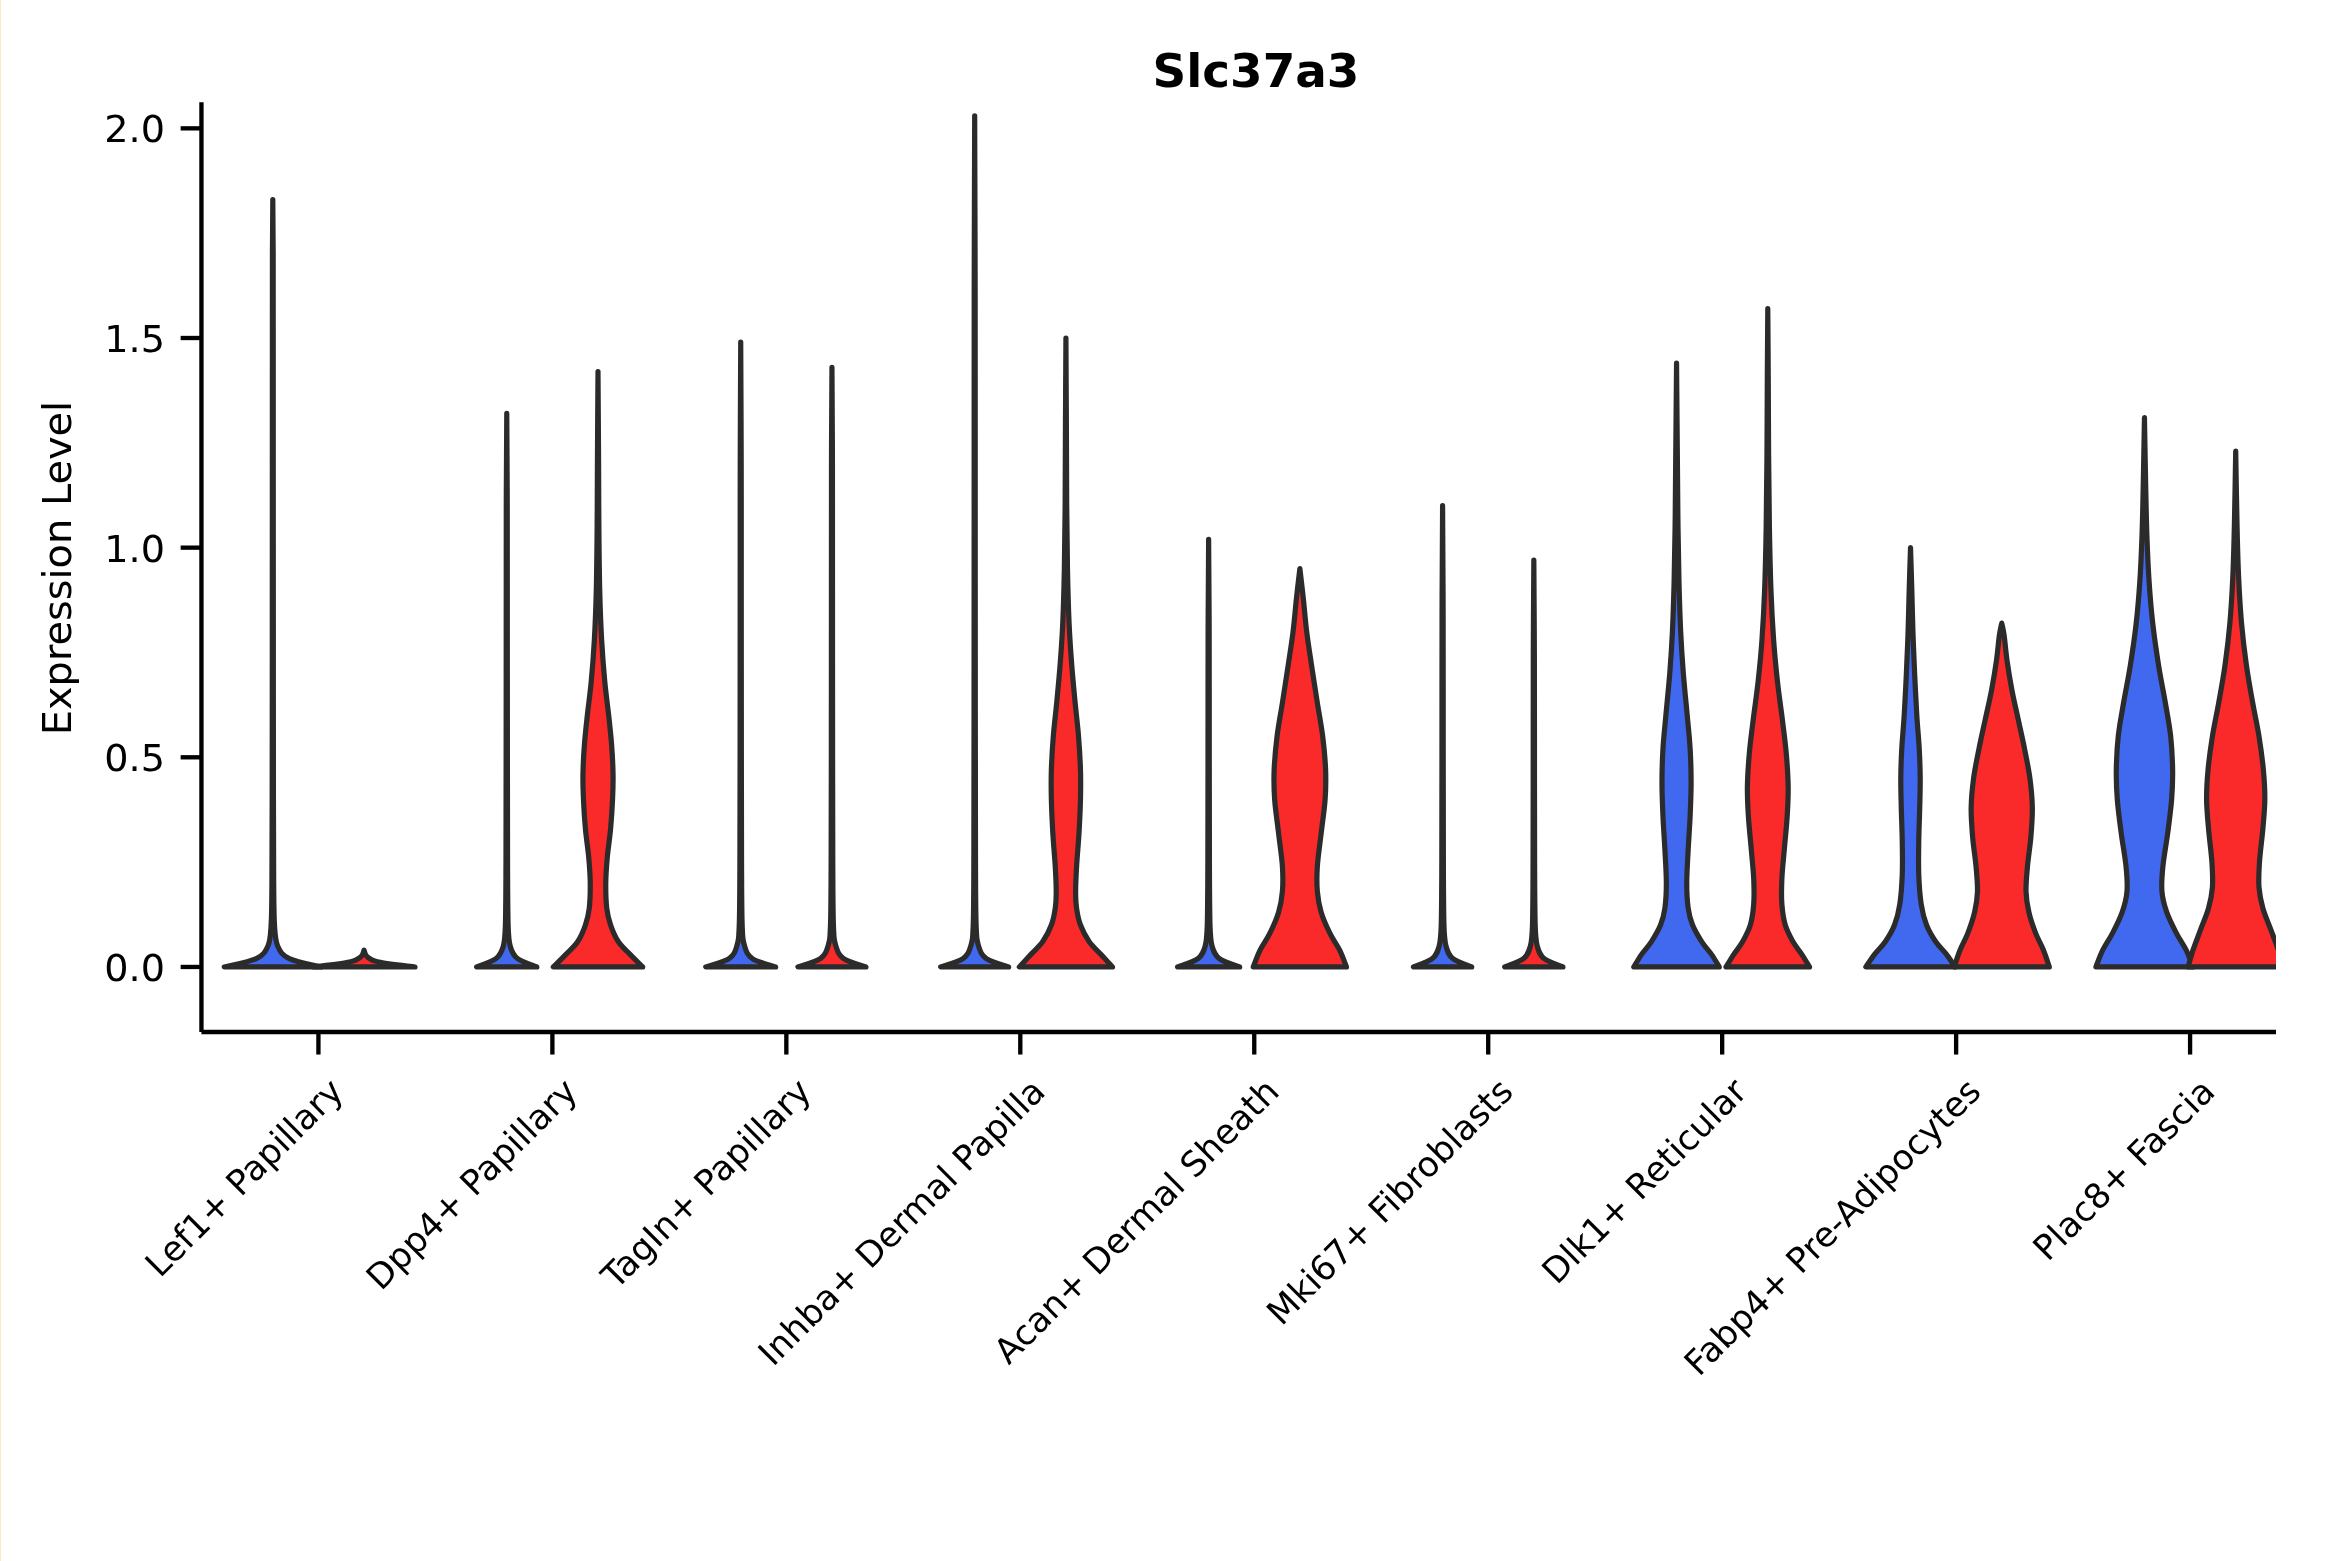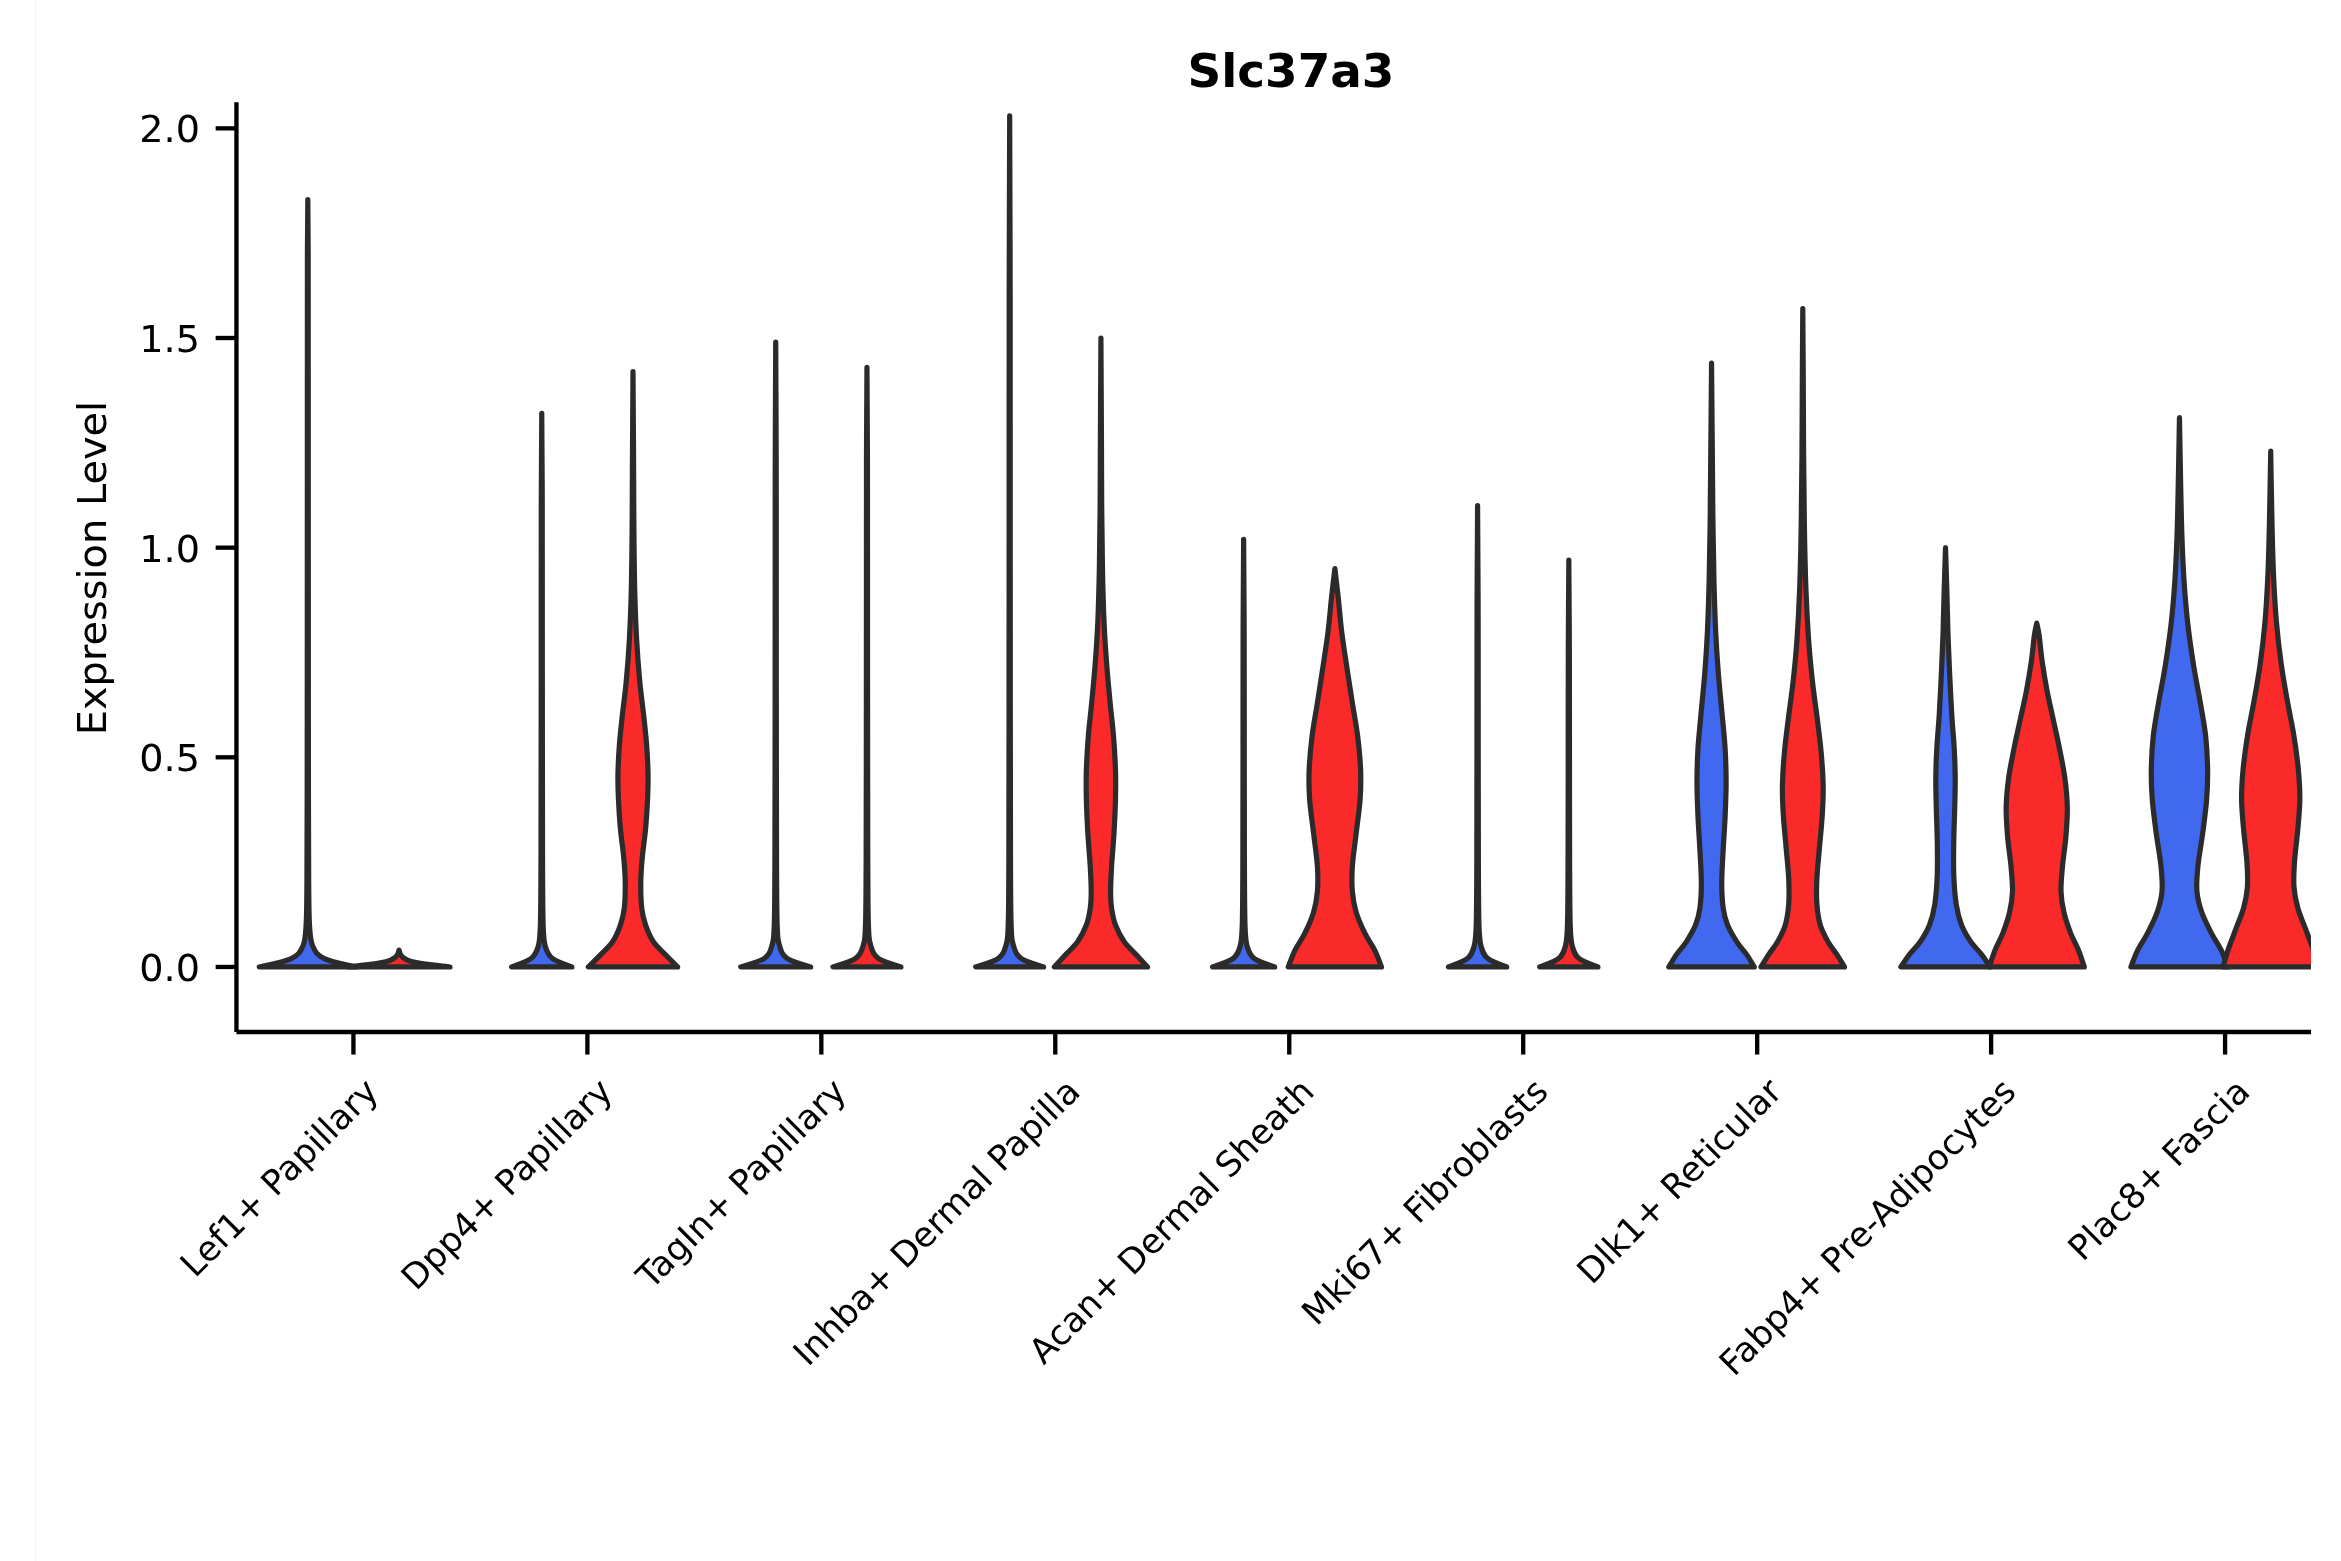--- a/index.html
+++ b/index.html
@@ -4,24 +4,23 @@
 <style>
   html, body {
     margin: 0;
     padding: 0;
     background: #ffffff;
   }
   #page {
     position: relative;
     width: 2276px;
     height: 1561px;
-    background: #fdba74;
+    background: #eab308;
     font-family: "DejaVu Sans", sans-serif;
     overflow: hidden;
-    margin-left: 35px;
   }
   #plot-svg {
     position: absolute;
     left: 0;
     top: 0;
     width: 2342px;
     height: 1561px;
     display: block;
   }
   .chart-title {

